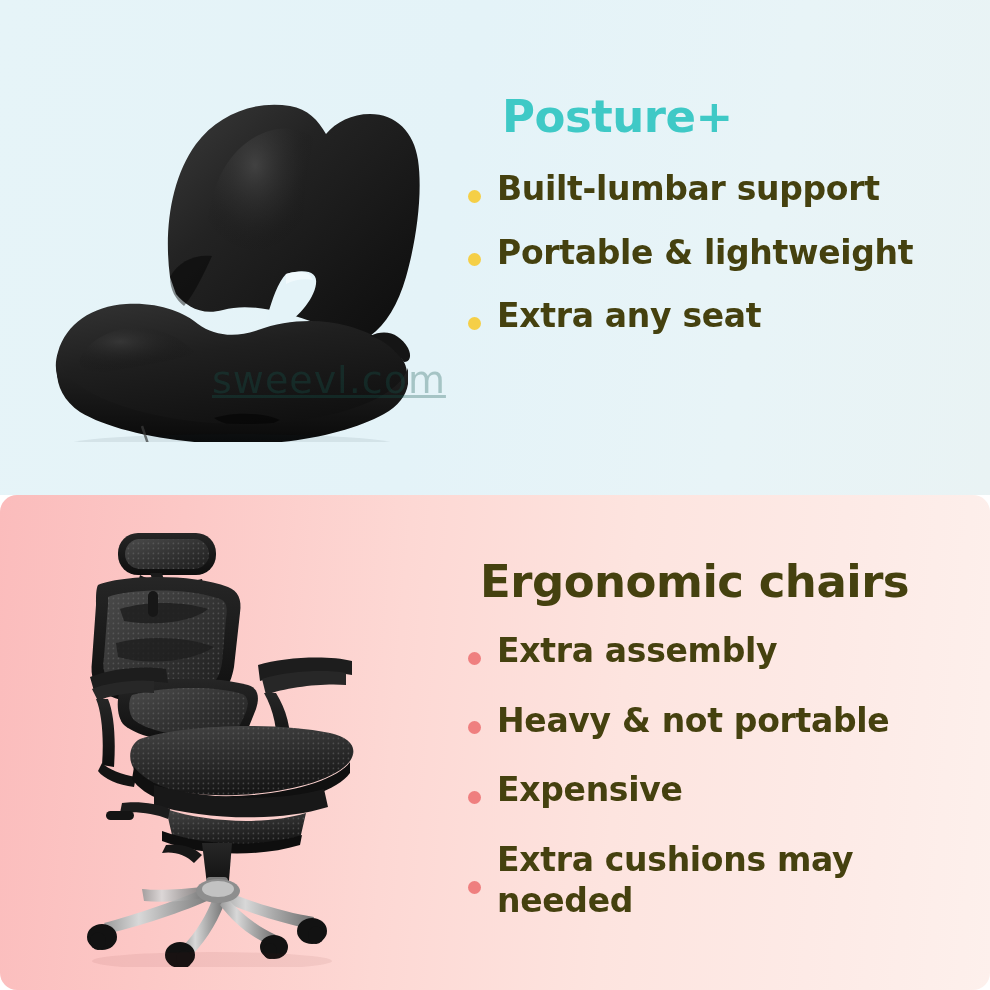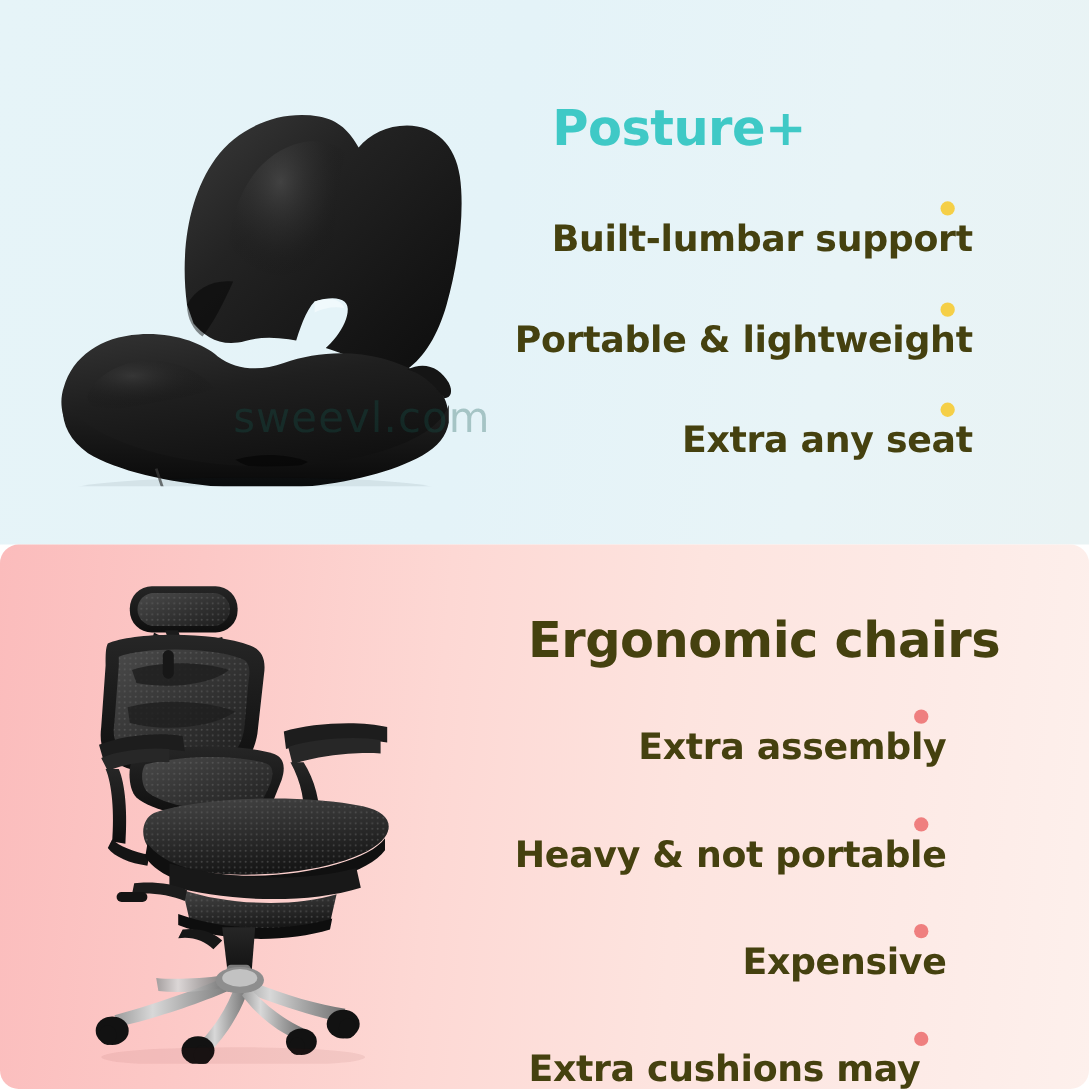--- a/index.html
+++ b/index.html
@@ -80,23 +80,22 @@
     list-style: none;
     margin: 0;
     padding: 0;
     left: 8px;
   }
   .bullet-list-top { top: 168px; }
   .bullet-list-bottom { top: 135px; }
 
   .bullet-item {
     display: flex;
-    align-items: flex-end;
+    align-items: center;
     margin-bottom: 22px;
-    flex-direction: column;
   }
   .bullet-list-bottom .bullet-item {
     margin-bottom: 28px;
   }
 
   .bullet-dot {
     flex: 0 0 auto;
     width: 13px;
     height: 13px;
     border-radius: 50%;
@@ -121,20 +120,21 @@
     position: absolute;
     left: 212px;
     top: 358px;
     font-family: "DejaVu Sans", sans-serif;
     font-size: 38px;
     font-weight: normal;
     letter-spacing: 1px;
     color: rgba(20, 90, 80, 0.30);
     pointer-events: none;
     z-index: 5;
+    text-decoration: underline;
   }
 
   
   .product-art {
     position: absolute;
   }
   .cushion-art {
     left: 18px;
     top: 62px;
   }

